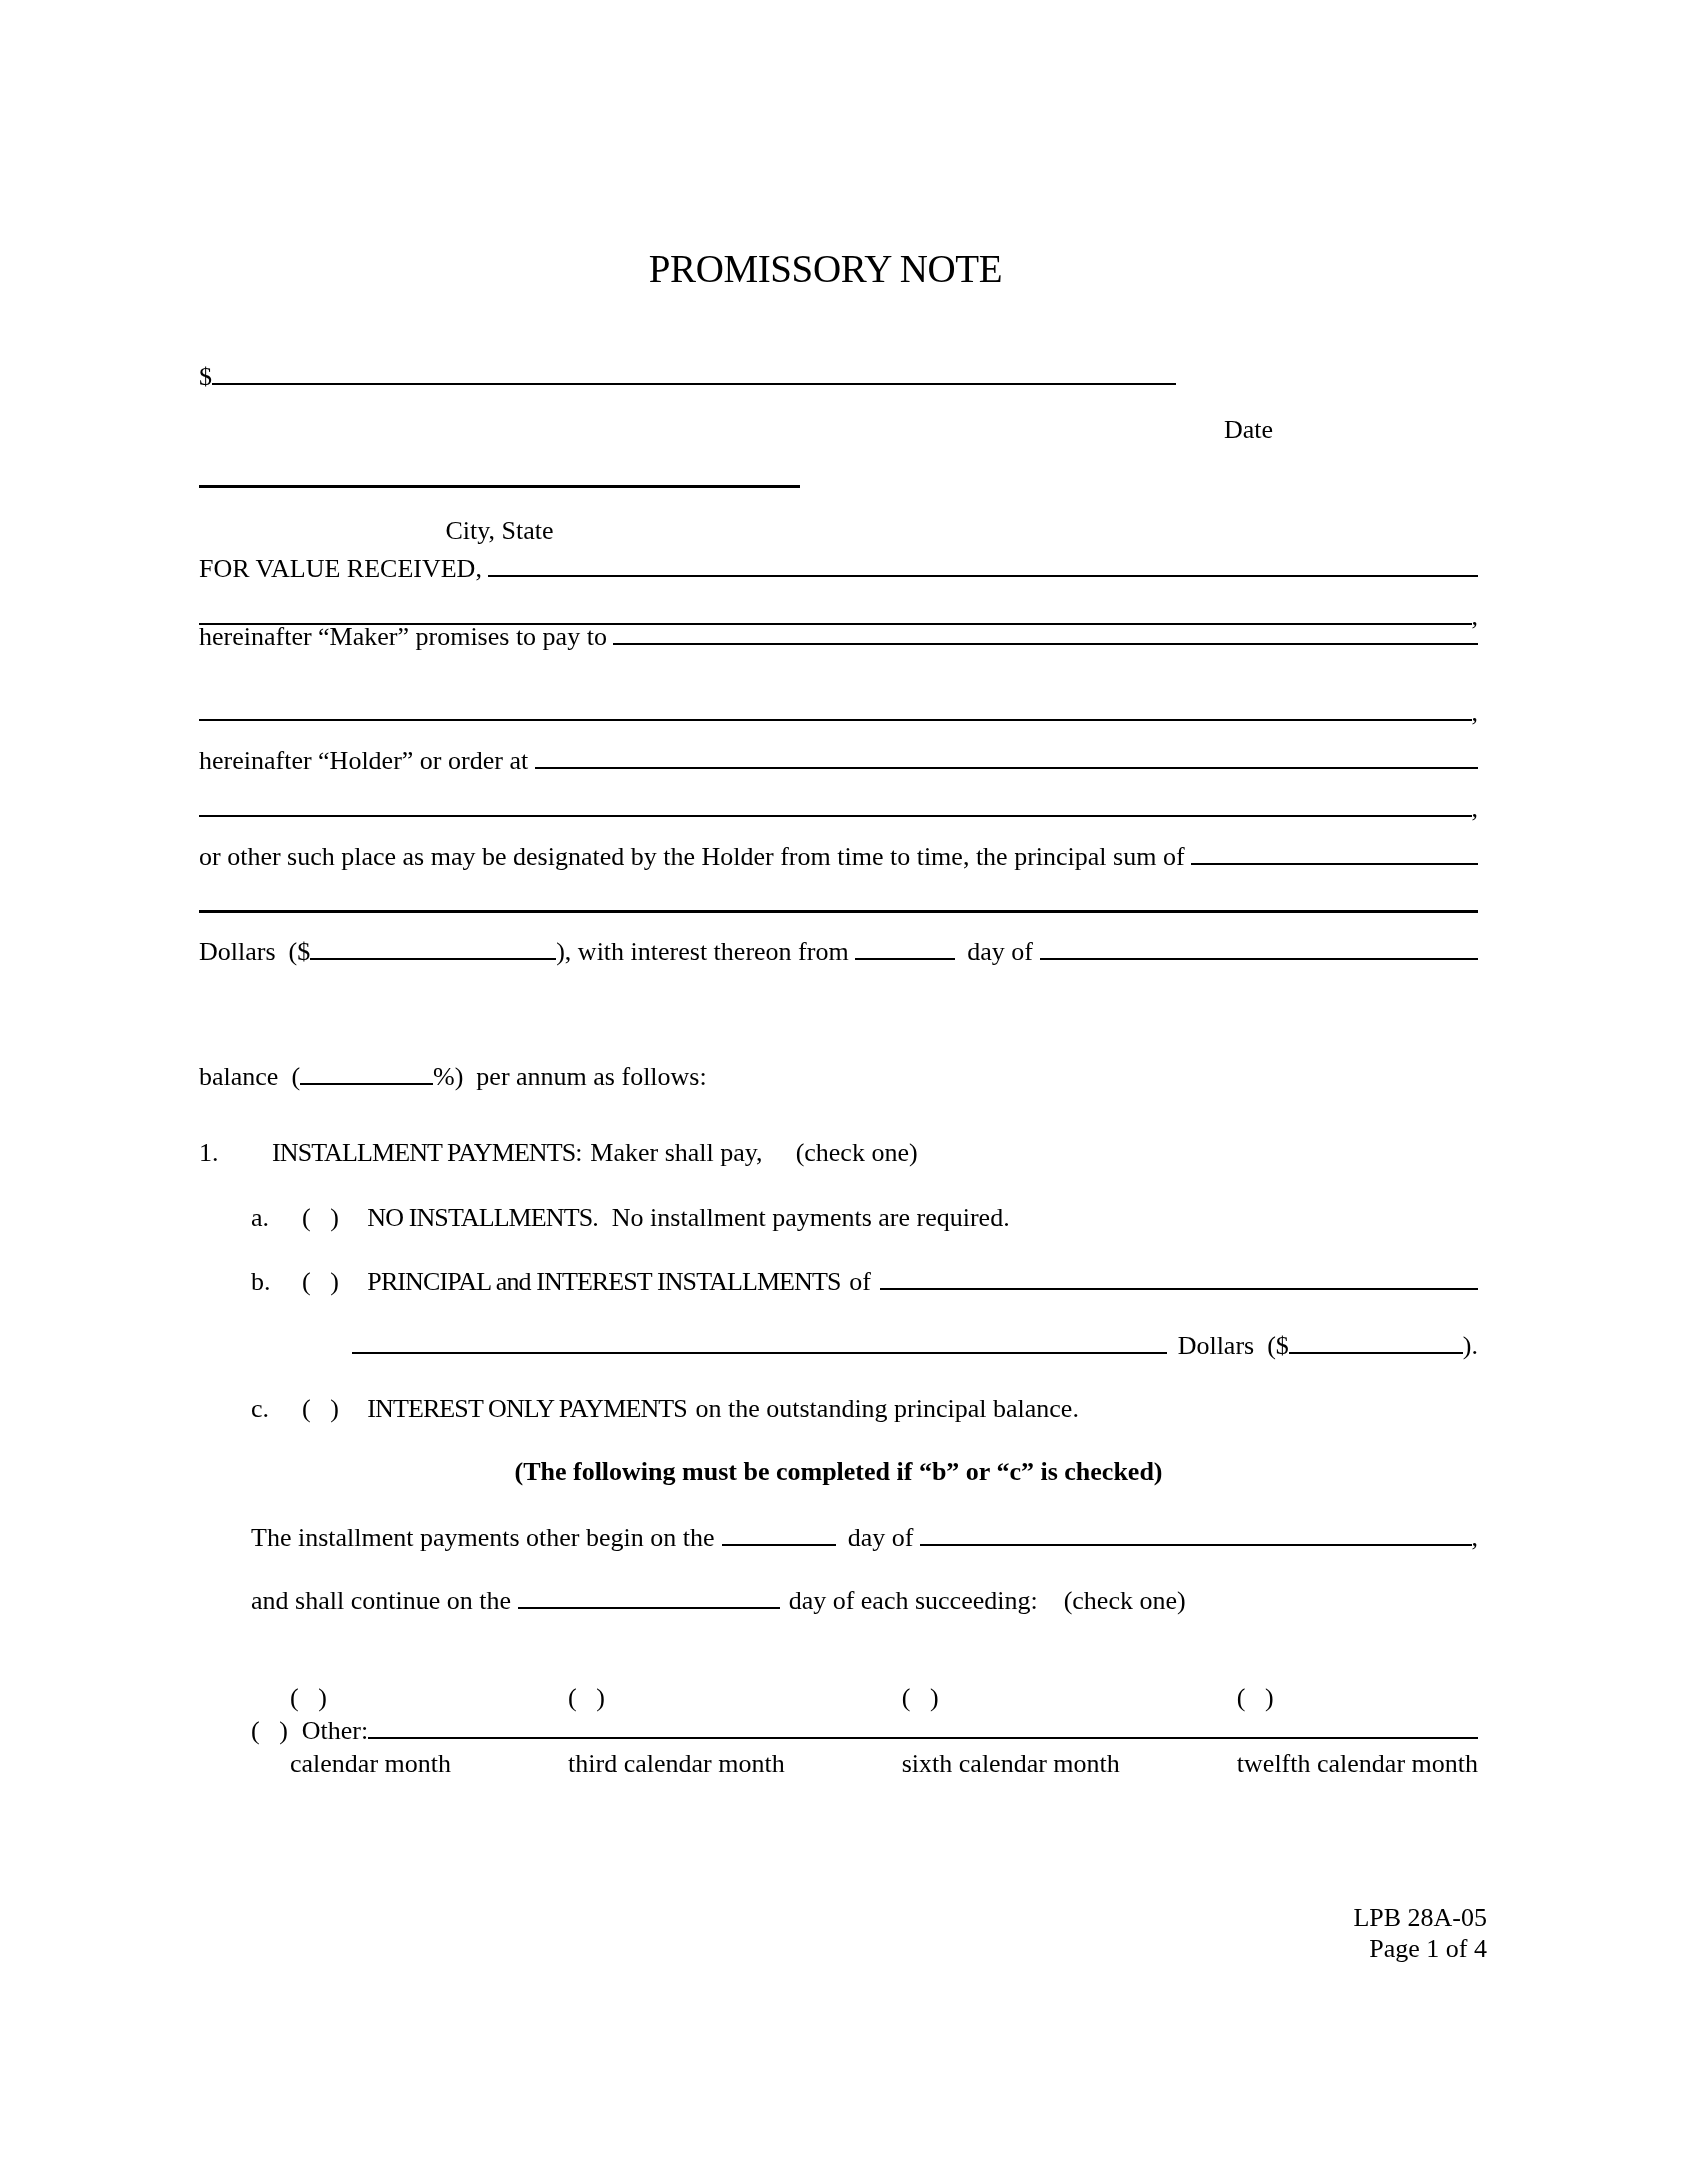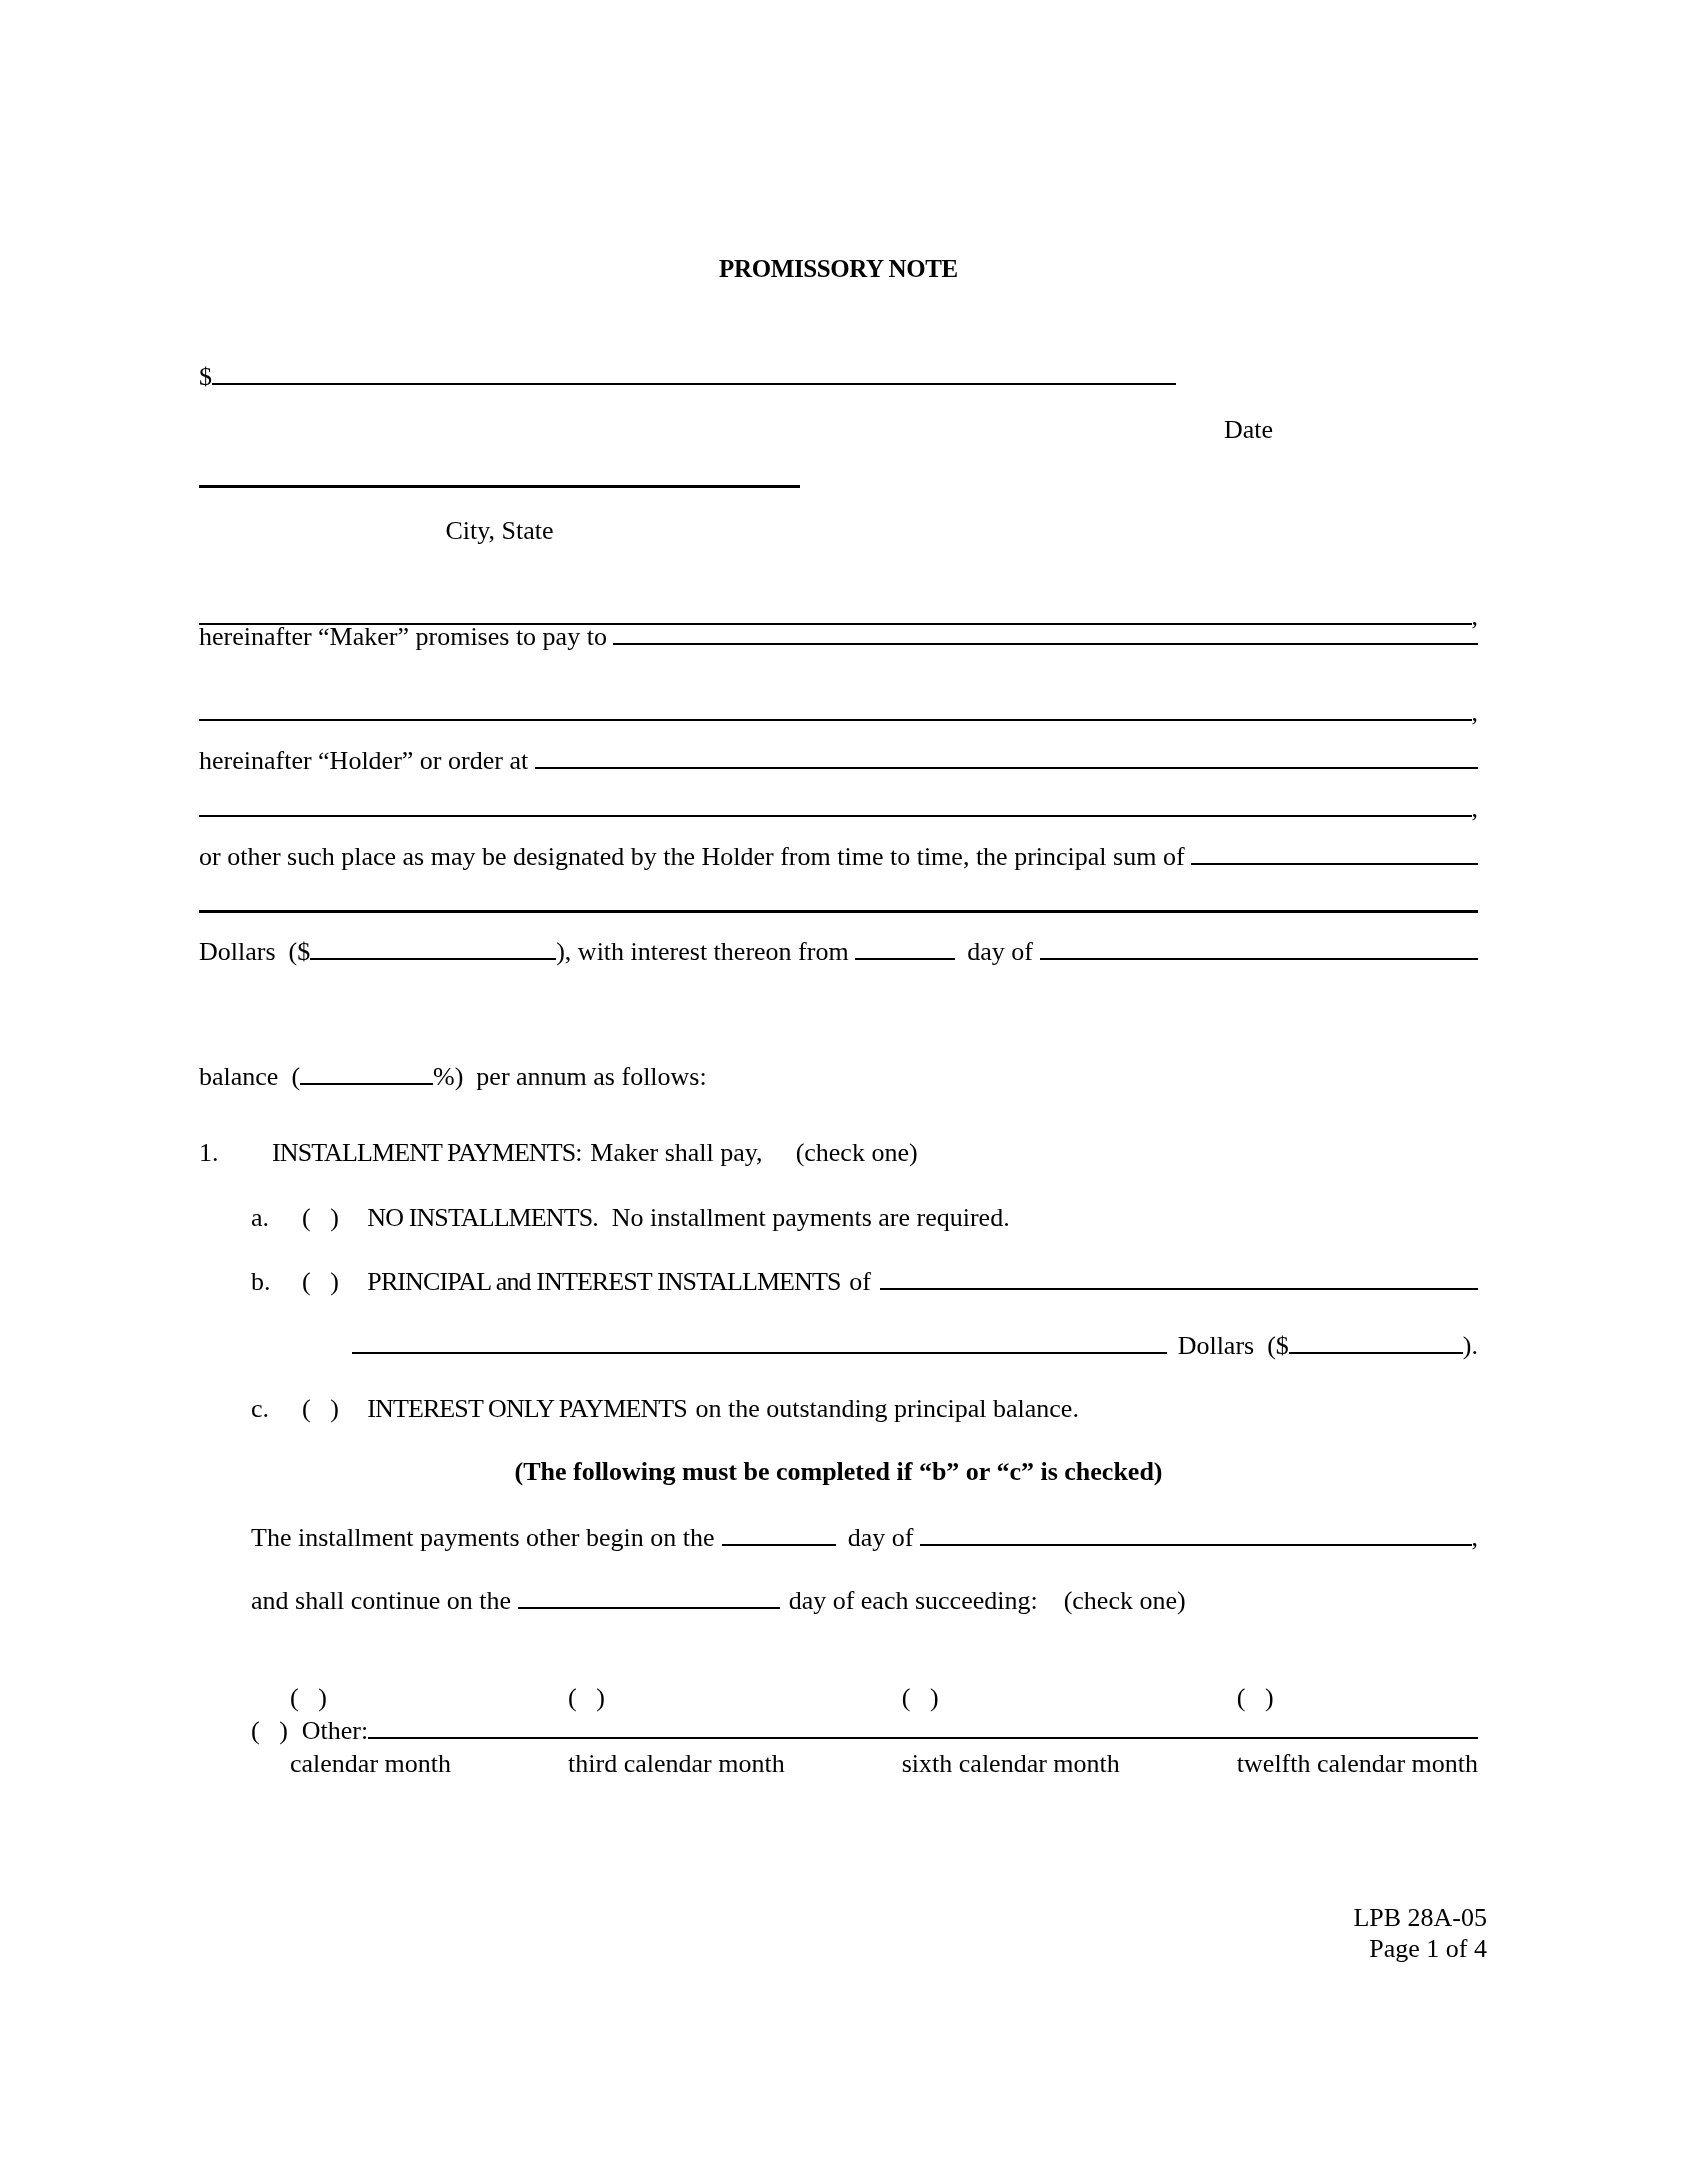--- a/index.html
+++ b/index.html
@@ -10,22 +10,22 @@
   }
   .row{position:absolute;left:199px;width:1279px;display:flex;align-items:baseline;}
   .row span{white-space:pre;}
   .indent{left:251px;width:1227px;}
   .ul{border-bottom:2.6px solid #000;flex:none;}
   .fill{flex:1;}
   .sp{flex:none;}
   .b{font-weight:normal;margin-left:18px;}
   .caps{letter-spacing:-0.9px;}
   .title{
-    position:absolute;left:199px;width:1279px;text-align:center;
-    font-weight:bold;font-size:25px;letter-spacing:-0.4px;line-height:38px;
+    position:absolute;left:186px;width:1279px;text-align:center;
+    font-weight:normal;font-size:39px;letter-spacing:-0.4px;line-height:38px;
   }
   .hr{position:absolute;height:0;border-top:3.5px solid #000;}
   .center-label{position:absolute;text-align:center;margin-top:23px;}
   .note-row{position:absolute;left:199px;width:1279px;text-align:center;font-weight:bold;}
   .label{flex:none;}
   .footer{position:absolute;right:200px;top:1902px;text-align:right;line-height:31px;}
   .between{justify-content:space-between;}
 </style>
 </head>
 <body>
@@ -38,20 +38,24 @@
     <span>$</span>
     <span class="ul" style="width:542px;"></span>
     <span class="sp fill"></span>
     <span class="ul" style="width:422px;"></span>
   </div>
   <div class="center-label" style="left:1039px;top:390px;width:419px;">Date</div>
 
   <div class="hr" style="left:199px;top:485px;width:601px;"></div>
   <div class="center-label" style="left:199px;top:491px;width:601px;">City, State</div>
 
+  <div class="row" style="top:552px;">
+    <span>FOR VALUE RECEIVED, </span>
+    <span class="ul fill"></span>
+  </div>
   <div class="row" style="top:600px;">
     <span class="ul fill"></span>
     <span>,</span>
   </div>
 
   <div class="row" style="top:620px;justify-content:flex-end;">
     <span>hereinafter “Maker” promises to pay to </span>
     <span class="ul fill"></span>
   </div>
   <div class="row" style="top:696px;">

